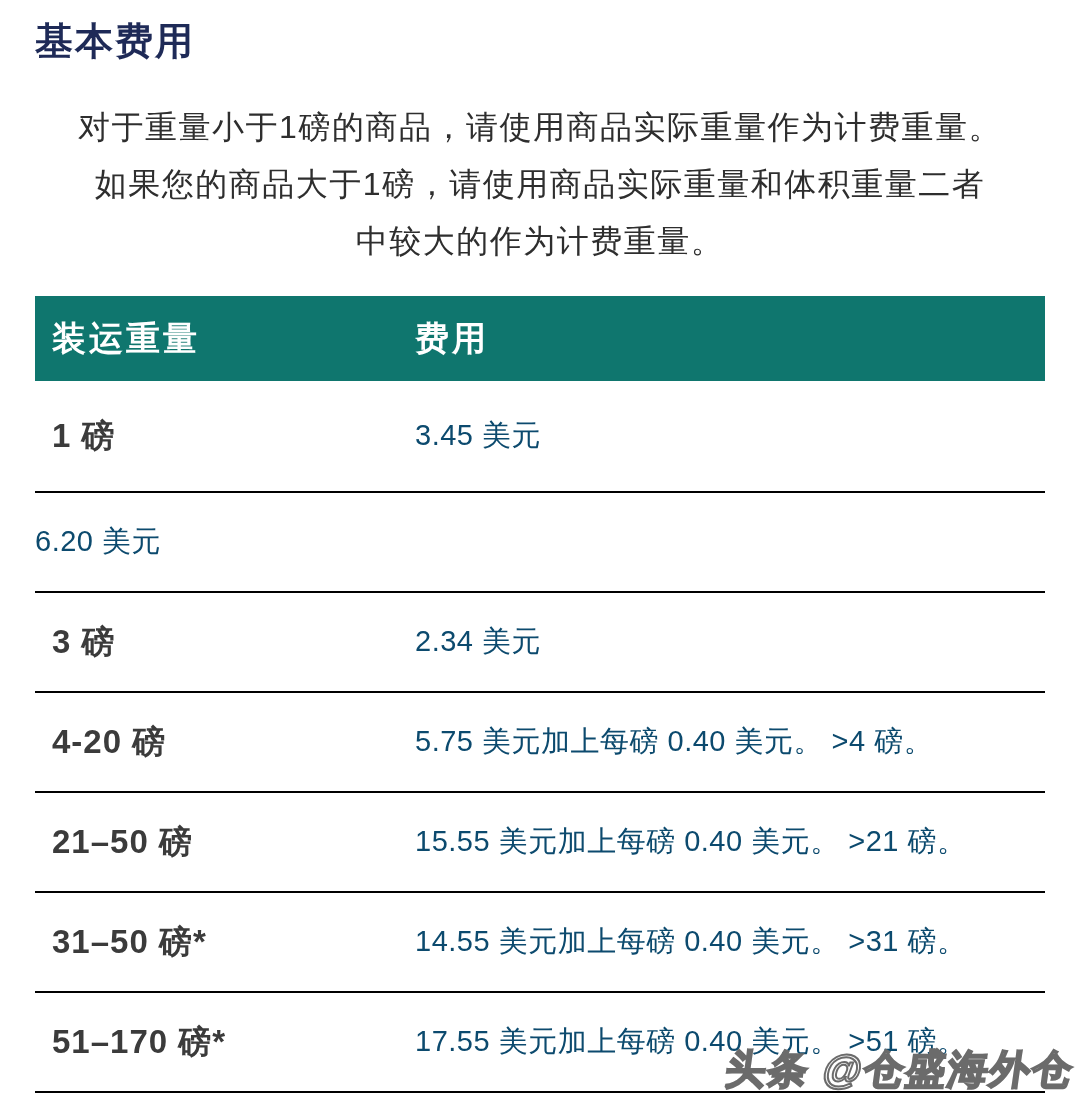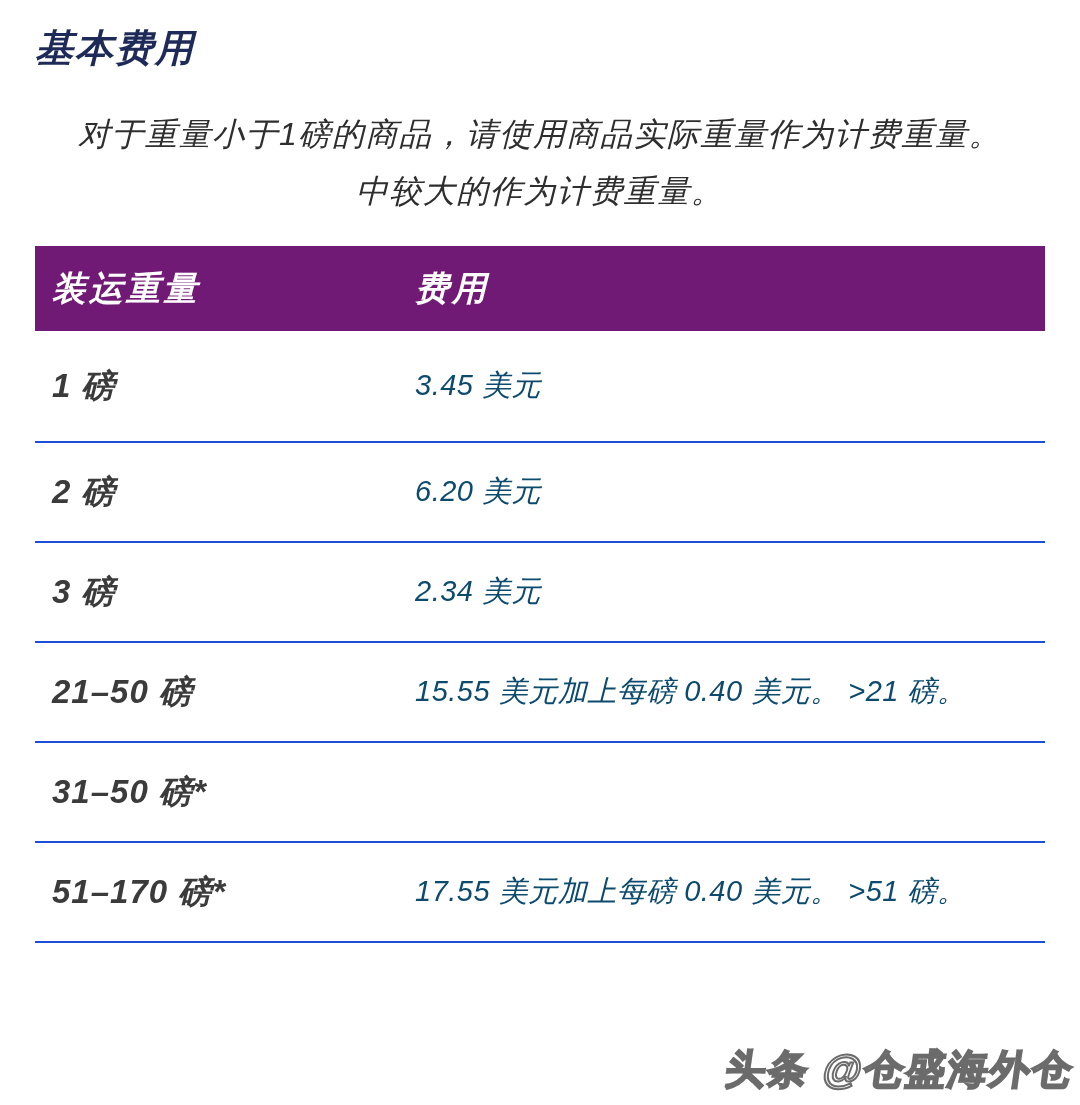--- a/index.html
+++ b/index.html
@@ -8,22 +8,21 @@
   }
   body {
     width: 1080px;
     height: 1105px;
     background: #ffffff;
     position: relative;
     overflow: hidden;
     font-family: "Liberation Sans", "DejaVu Sans", sans-serif;
   }
   .content {
-    padding: 7px 35px;
-    font-style: italic;
+    padding: 0 35px;
   }
   .page-title {
     padding-top: 16px;
     font-size: 38px;
     font-weight: 900;
     color: #1e2a57;
     letter-spacing: 2px;
   }
   .intro {
     margin-top: 32px;
@@ -35,21 +34,21 @@
     color: #2e2e2e;
     letter-spacing: 1.5px;
     white-space: nowrap;
   }
   .fee-table {
     margin-top: 26px;
     width: 1010px;
   }
   .thead {
     height: 85px;
-    background: #701a75;
+    background: #0f766e;
     display: flex;
     align-items: center;
   }
   .th {
     color: #ffffff;
     font-weight: 700;
     font-size: 34px;
     letter-spacing: 3px;
   }
   .cell-weight {
@@ -58,21 +57,21 @@
     padding-left: 17px;
     flex: 0 0 auto;
   }
   .cell-fee {
     flex: 1 1 auto;
   }
   .trow {
     height: 98px;
     display: flex;
     align-items: center;
-    border-bottom: 2px solid #1d4ed8;
+    border-bottom: 2px solid #000000;
   }
   .trow:first-child {
     height: 110px;
   }
   .trow .cell-weight {
     font-weight: 700;
     font-size: 33px;
     color: #3b3b3b;
     letter-spacing: 1px;
   }
@@ -98,55 +97,60 @@
 </style>
 </head>
 <body>
 
 <div class="content">
 
   <div class="page-title">基本费用</div>
 
   <div class="intro">
     <div class="intro-line">对于重量小于1磅的商品，请使用商品实际重量作为计费重量。</div>
+    <div class="intro-line">如果您的商品大于1磅，请使用商品实际重量和体积重量二者</div>
     <div class="intro-line">中较大的作为计费重量。</div>
   </div>
 
   <div class="fee-table">
 
     <div class="thead">
       <div class="th cell-weight">装运重量</div>
       <div class="th cell-fee">费用</div>
     </div>
 
     <div class="tbody">
 
       <div class="trow">
         <div class="cell-weight">1 磅</div>
         <div class="cell-fee">3.45 美元</div>
       </div>
 
       <div class="trow">
-        <div class="cell-weight">2 磅</div>
         <div class="cell-fee">6.20 美元</div>
       </div>
 
       <div class="trow">
         <div class="cell-weight">3 磅</div>
         <div class="cell-fee">2.34 美元</div>
       </div>
 
+      <div class="trow">
+        <div class="cell-weight">4-20 磅</div>
+        <div class="cell-fee">5.75 美元加上每磅 0.40 美元。 &gt;4 磅。</div>
+      </div>
 
       <div class="trow">
         <div class="cell-weight">21–50 磅</div>
         <div class="cell-fee">15.55 美元加上每磅 0.40 美元。 &gt;21 磅。</div>
       </div>
 
       <div class="trow">
         <div class="cell-weight">31–50 磅*</div>
+        <div class="cell-fee">14.55 美元加上每磅 0.40 美元。 &gt;31 磅。</div>
       </div>
 
       <div class="trow">
         <div class="cell-weight">51–170 磅*</div>
         <div class="cell-fee">17.55 美元加上每磅 0.40 美元。 &gt;51 磅。</div>
       </div>
 
     </div>
   </div>
 </div>

